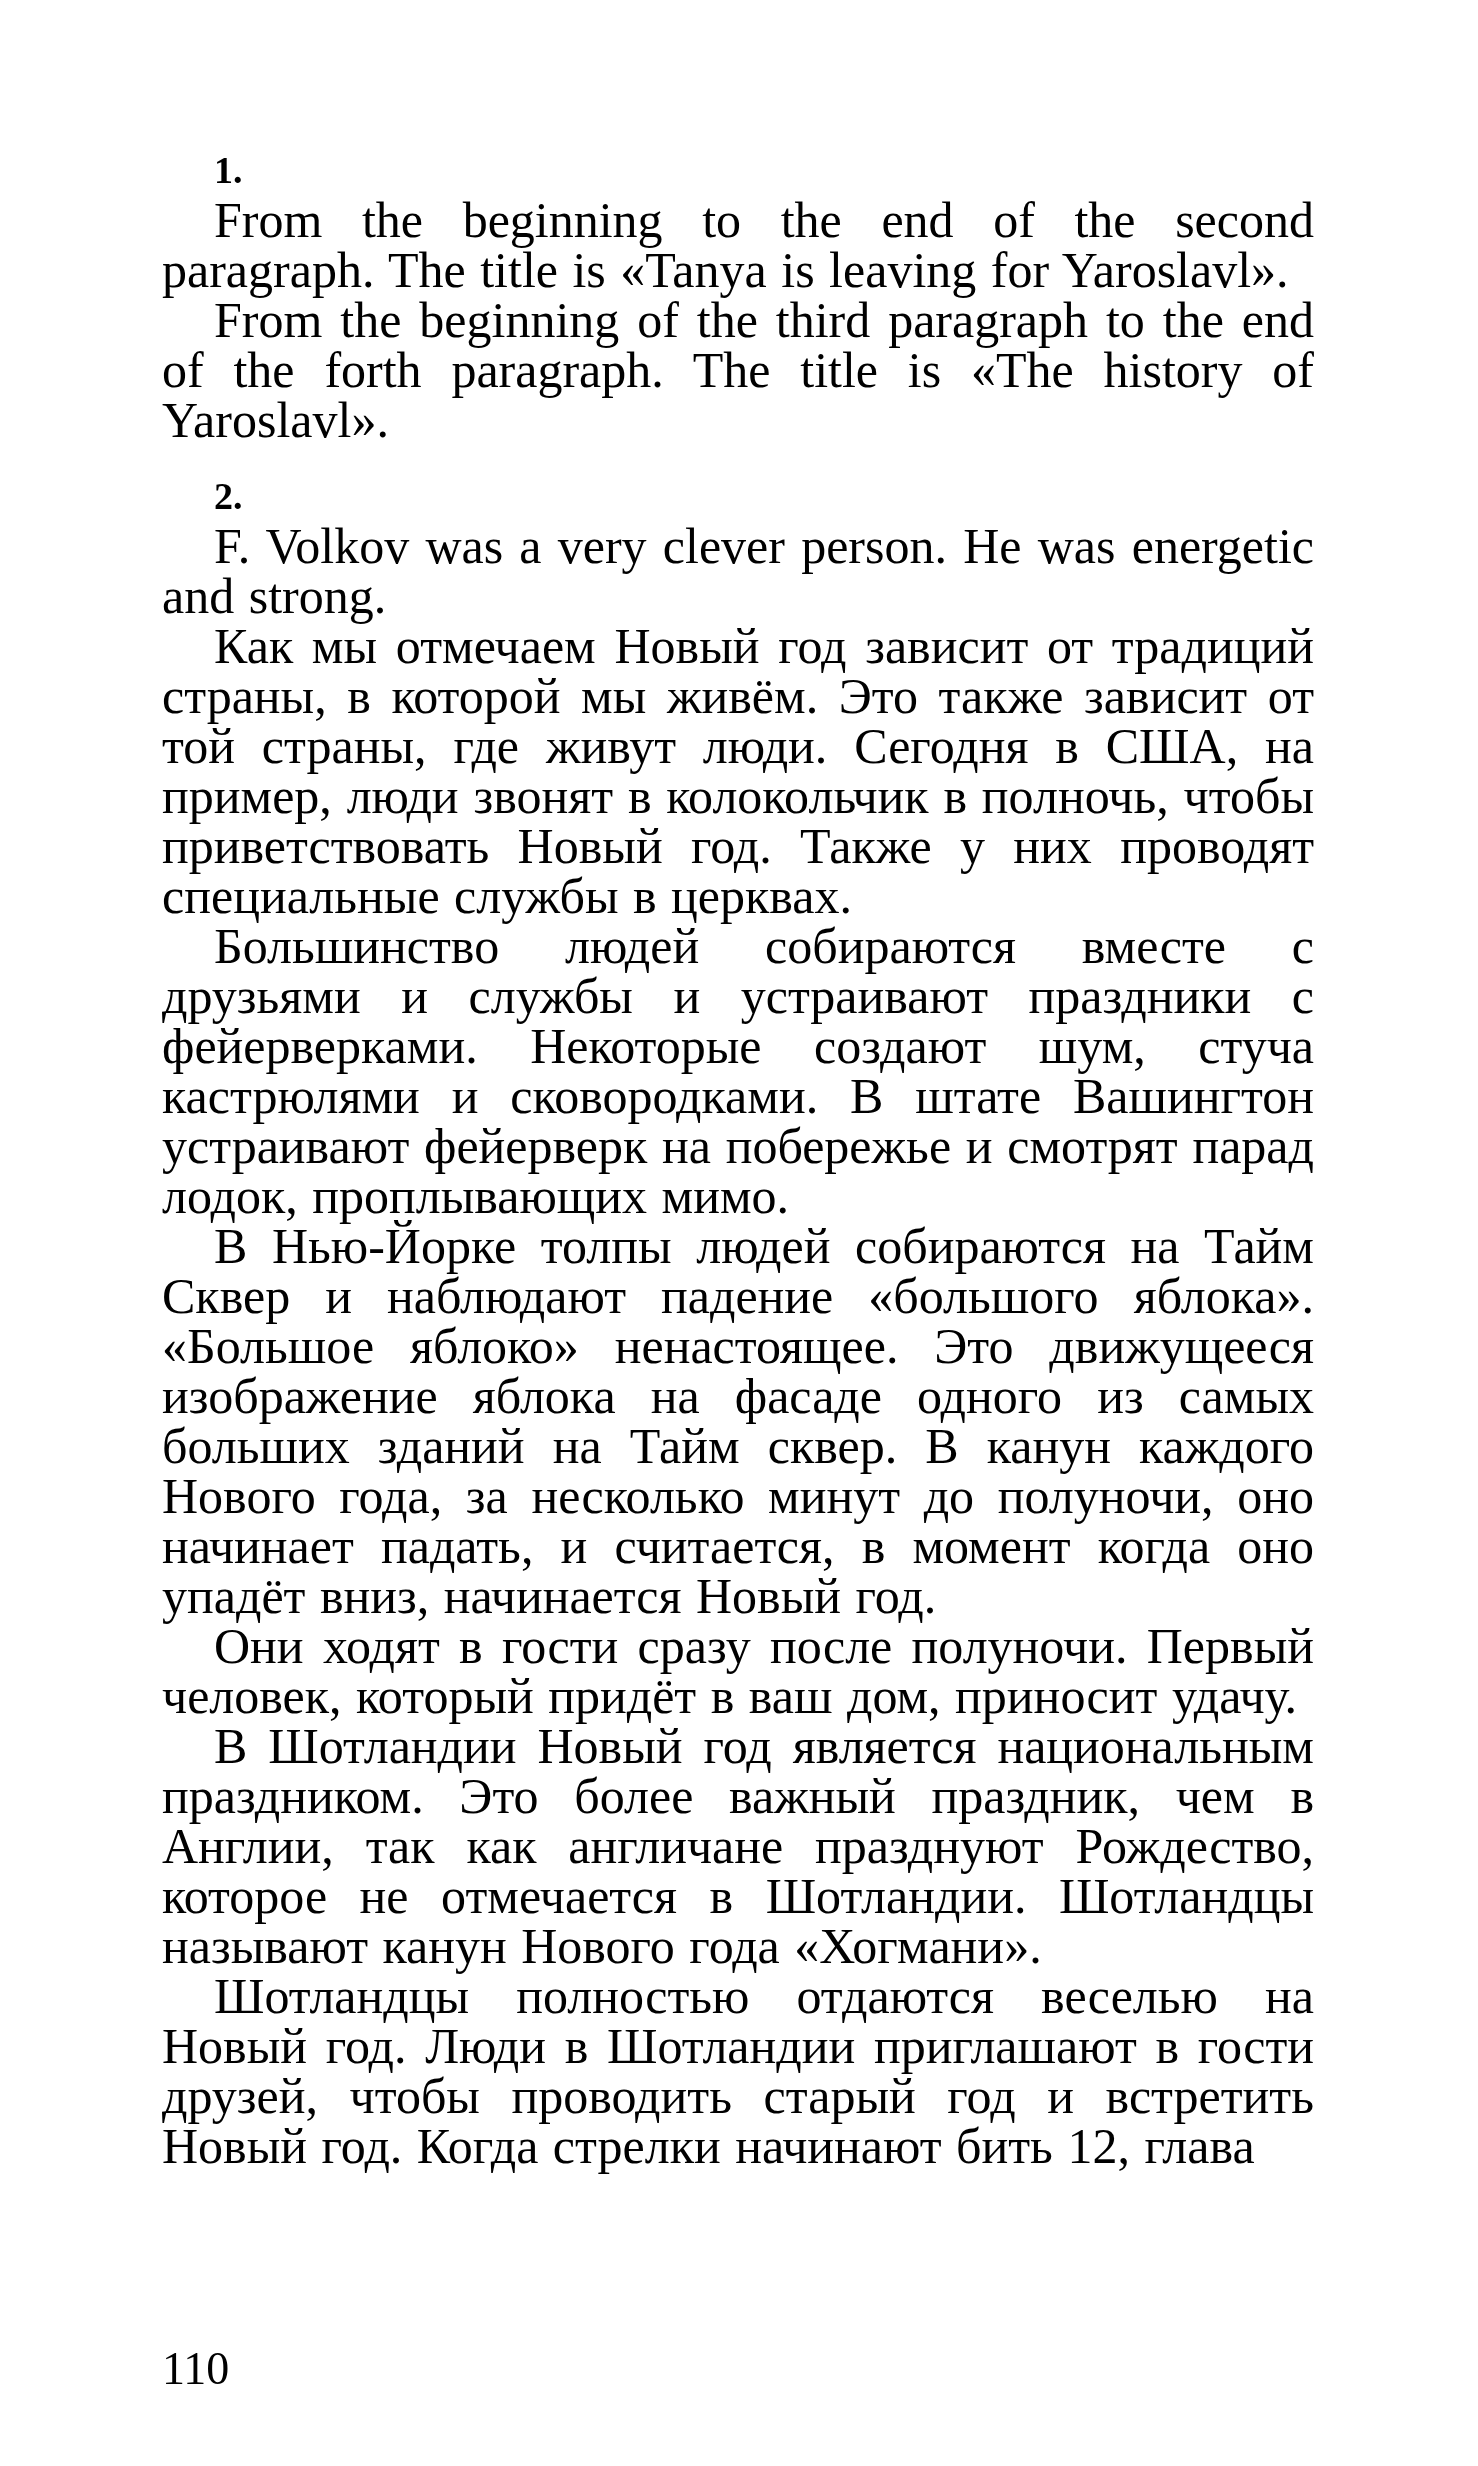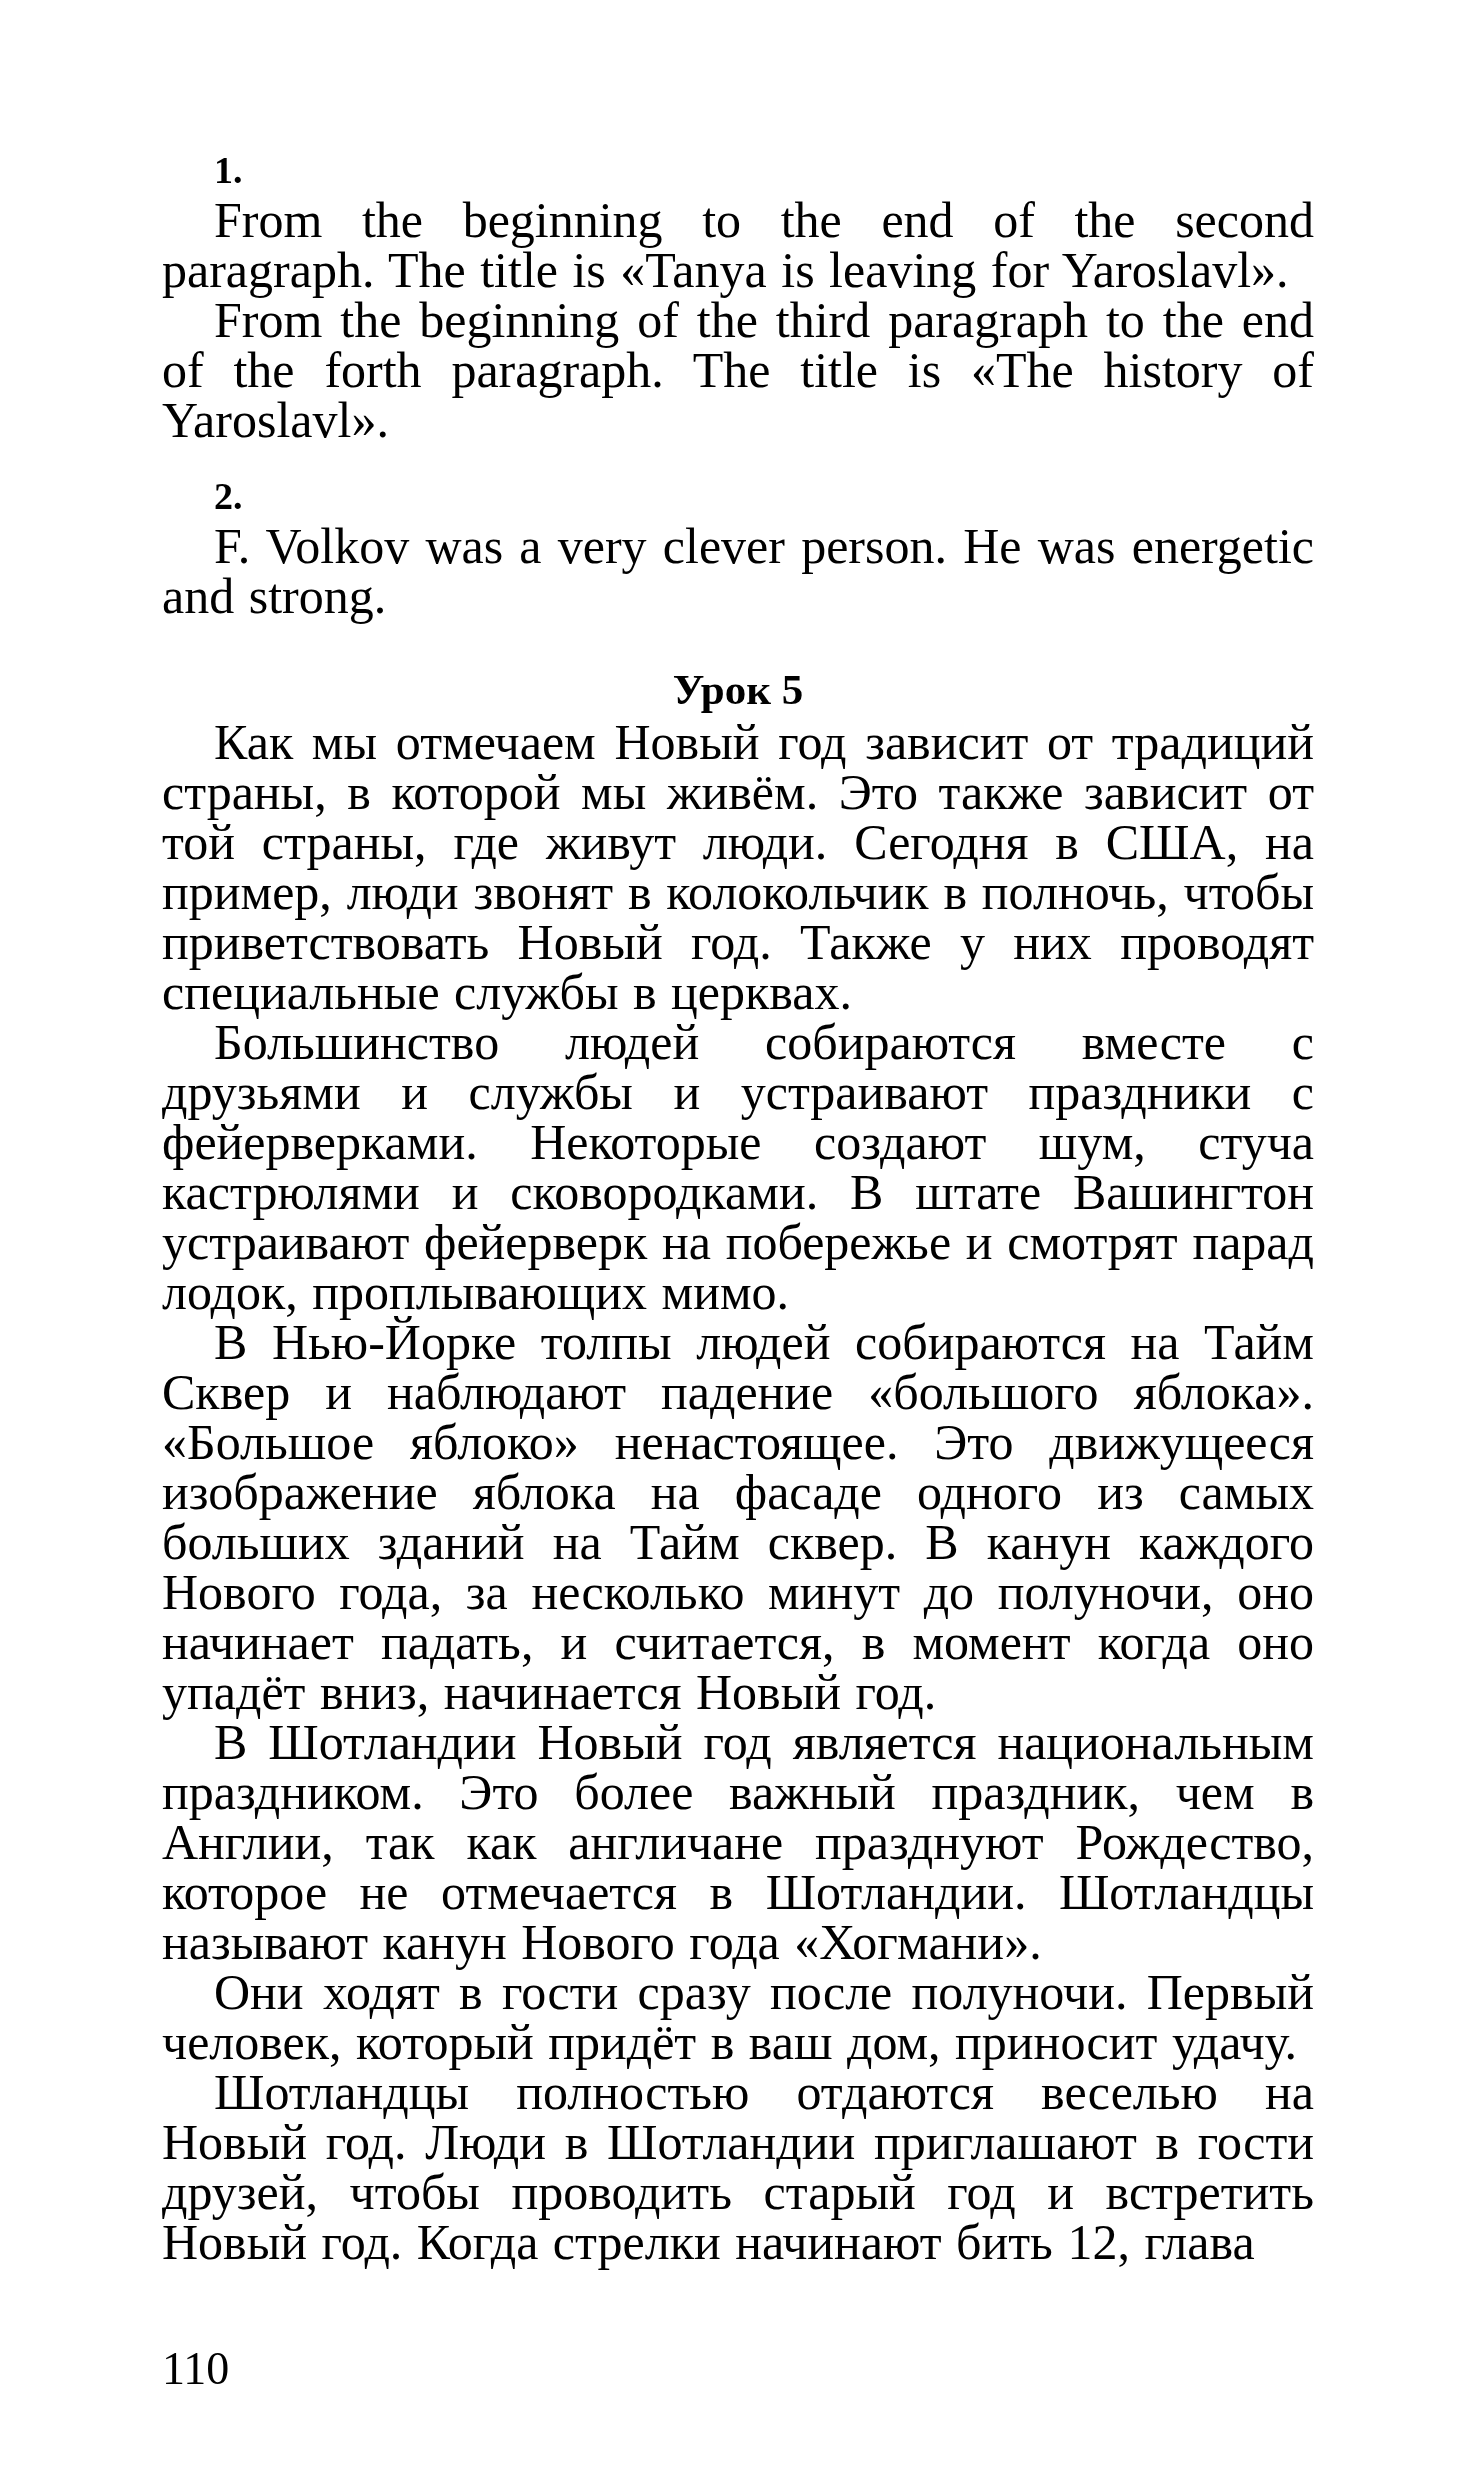--- a/index.html
+++ b/index.html
@@ -71,23 +71,22 @@
 </head>
 <body>
 
 <div class="page">
   <div class="text-column" id="text-column">
       <p class="exercise_number" lang="en">1.</p>
       <p class="paragraph" lang="en">From the beginning to the end of the second paragraph. The title is «Tanya is leaving for Yaroslavl».</p>
       <p class="paragraph" lang="en">From the beginning of the third paragraph to the end of the forth paragraph. The title is «The history of Yaroslavl».</p>
       <p class="exercise_number" lang="en">2.</p>
       <p class="paragraph" lang="en">F. Volkov was a very clever person. He was energetic and strong.</p>
-      <h2 class="heading" lang="ru">Урок 5</h2>
       <p class="paragraph" lang="ru">Как мы отмечаем Новый год зависит от традиций страны, в которой мы живём. Это также зависит от той страны, где живут люди. Сегодня в США, на пример, люди звонят в колокольчик в полночь, чтобы приветствовать Новый год. Также у них проводят специальные службы в церквах.</p>
       <p class="paragraph" lang="ru">Большинство людей собираются вместе с друзьями и службы и устраивают праздники с фейерверками. Некоторые создают шум, стуча кастрюлями и сковородками. В штате Вашингтон устраивают фейерверк на побережье и смотрят парад лодок, проплывающих мимо.</p>
       <p class="paragraph" lang="ru">В Нью-Йорке толпы людей собираются на Тайм Сквер и наблюдают падение «большого яблока». «Большое яблоко» ненастоящее. Это движущееся изображение яблока на фасаде одного из самых больших зданий на Тайм сквер. В канун каждого Нового года, за несколько минут до полуночи, оно начинает падать, и считается, в момент когда оно упадёт вниз, начинается Новый год.</p>
+      <p class="paragraph" lang="ru">Они ходят в гости сразу после полуночи. Первый человек, который придёт в ваш дом, приносит удачу.</p>
       <p class="paragraph" lang="ru">В Шотландии Новый год является национальным праздником. Это более важный праздник, чем в Англии, так как англичане празднуют Рождество, которое не отмечается в Шотландии. Шотландцы называют канун Нового года «Хогмани».</p>
-      <p class="paragraph" lang="ru">Они ходят в гости сразу после полуночи. Первый человек, который придёт в ваш дом, приносит удачу.</p>
       <p class="paragraph" lang="ru">Шотландцы полностью отдаются веселью на Новый год. Люди в Шотландии приглашают в гости друзей, чтобы проводить старый год и встретить Новый год. Когда стрелки начинают бить 12, глава</p>
     </div>
   <div class="page-number">110</div>
 </div>
 
 
 </body></html>

